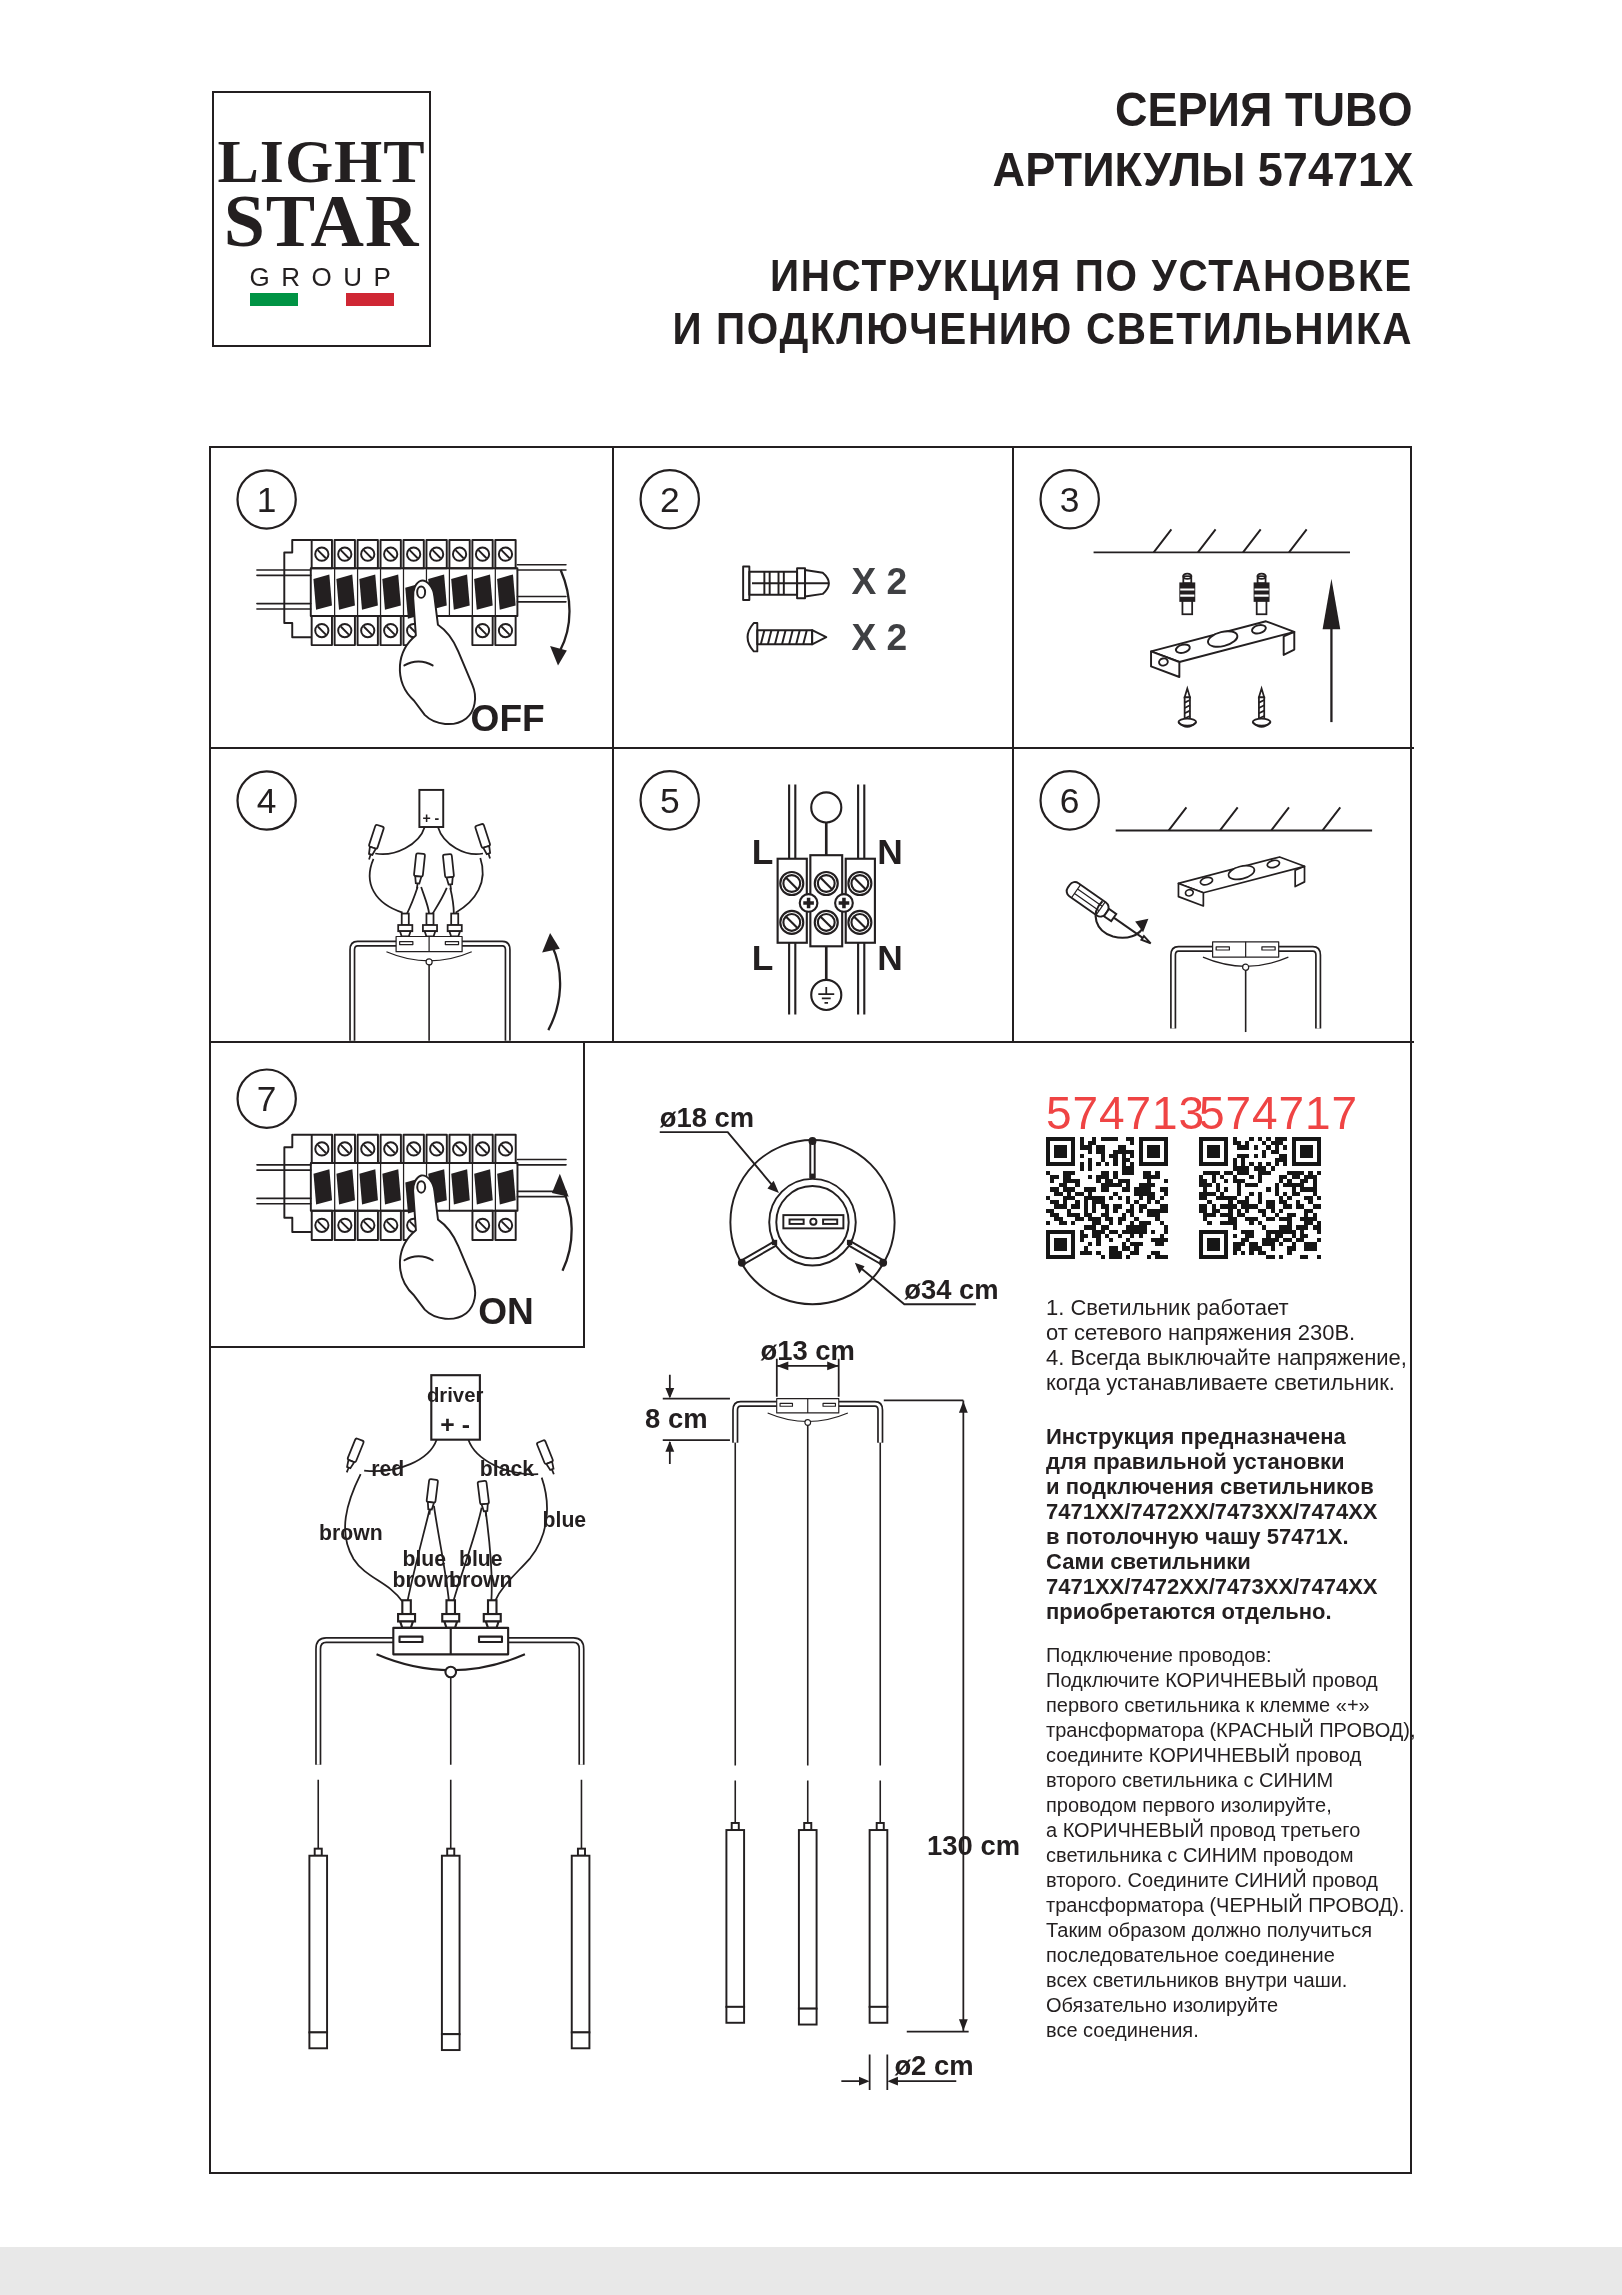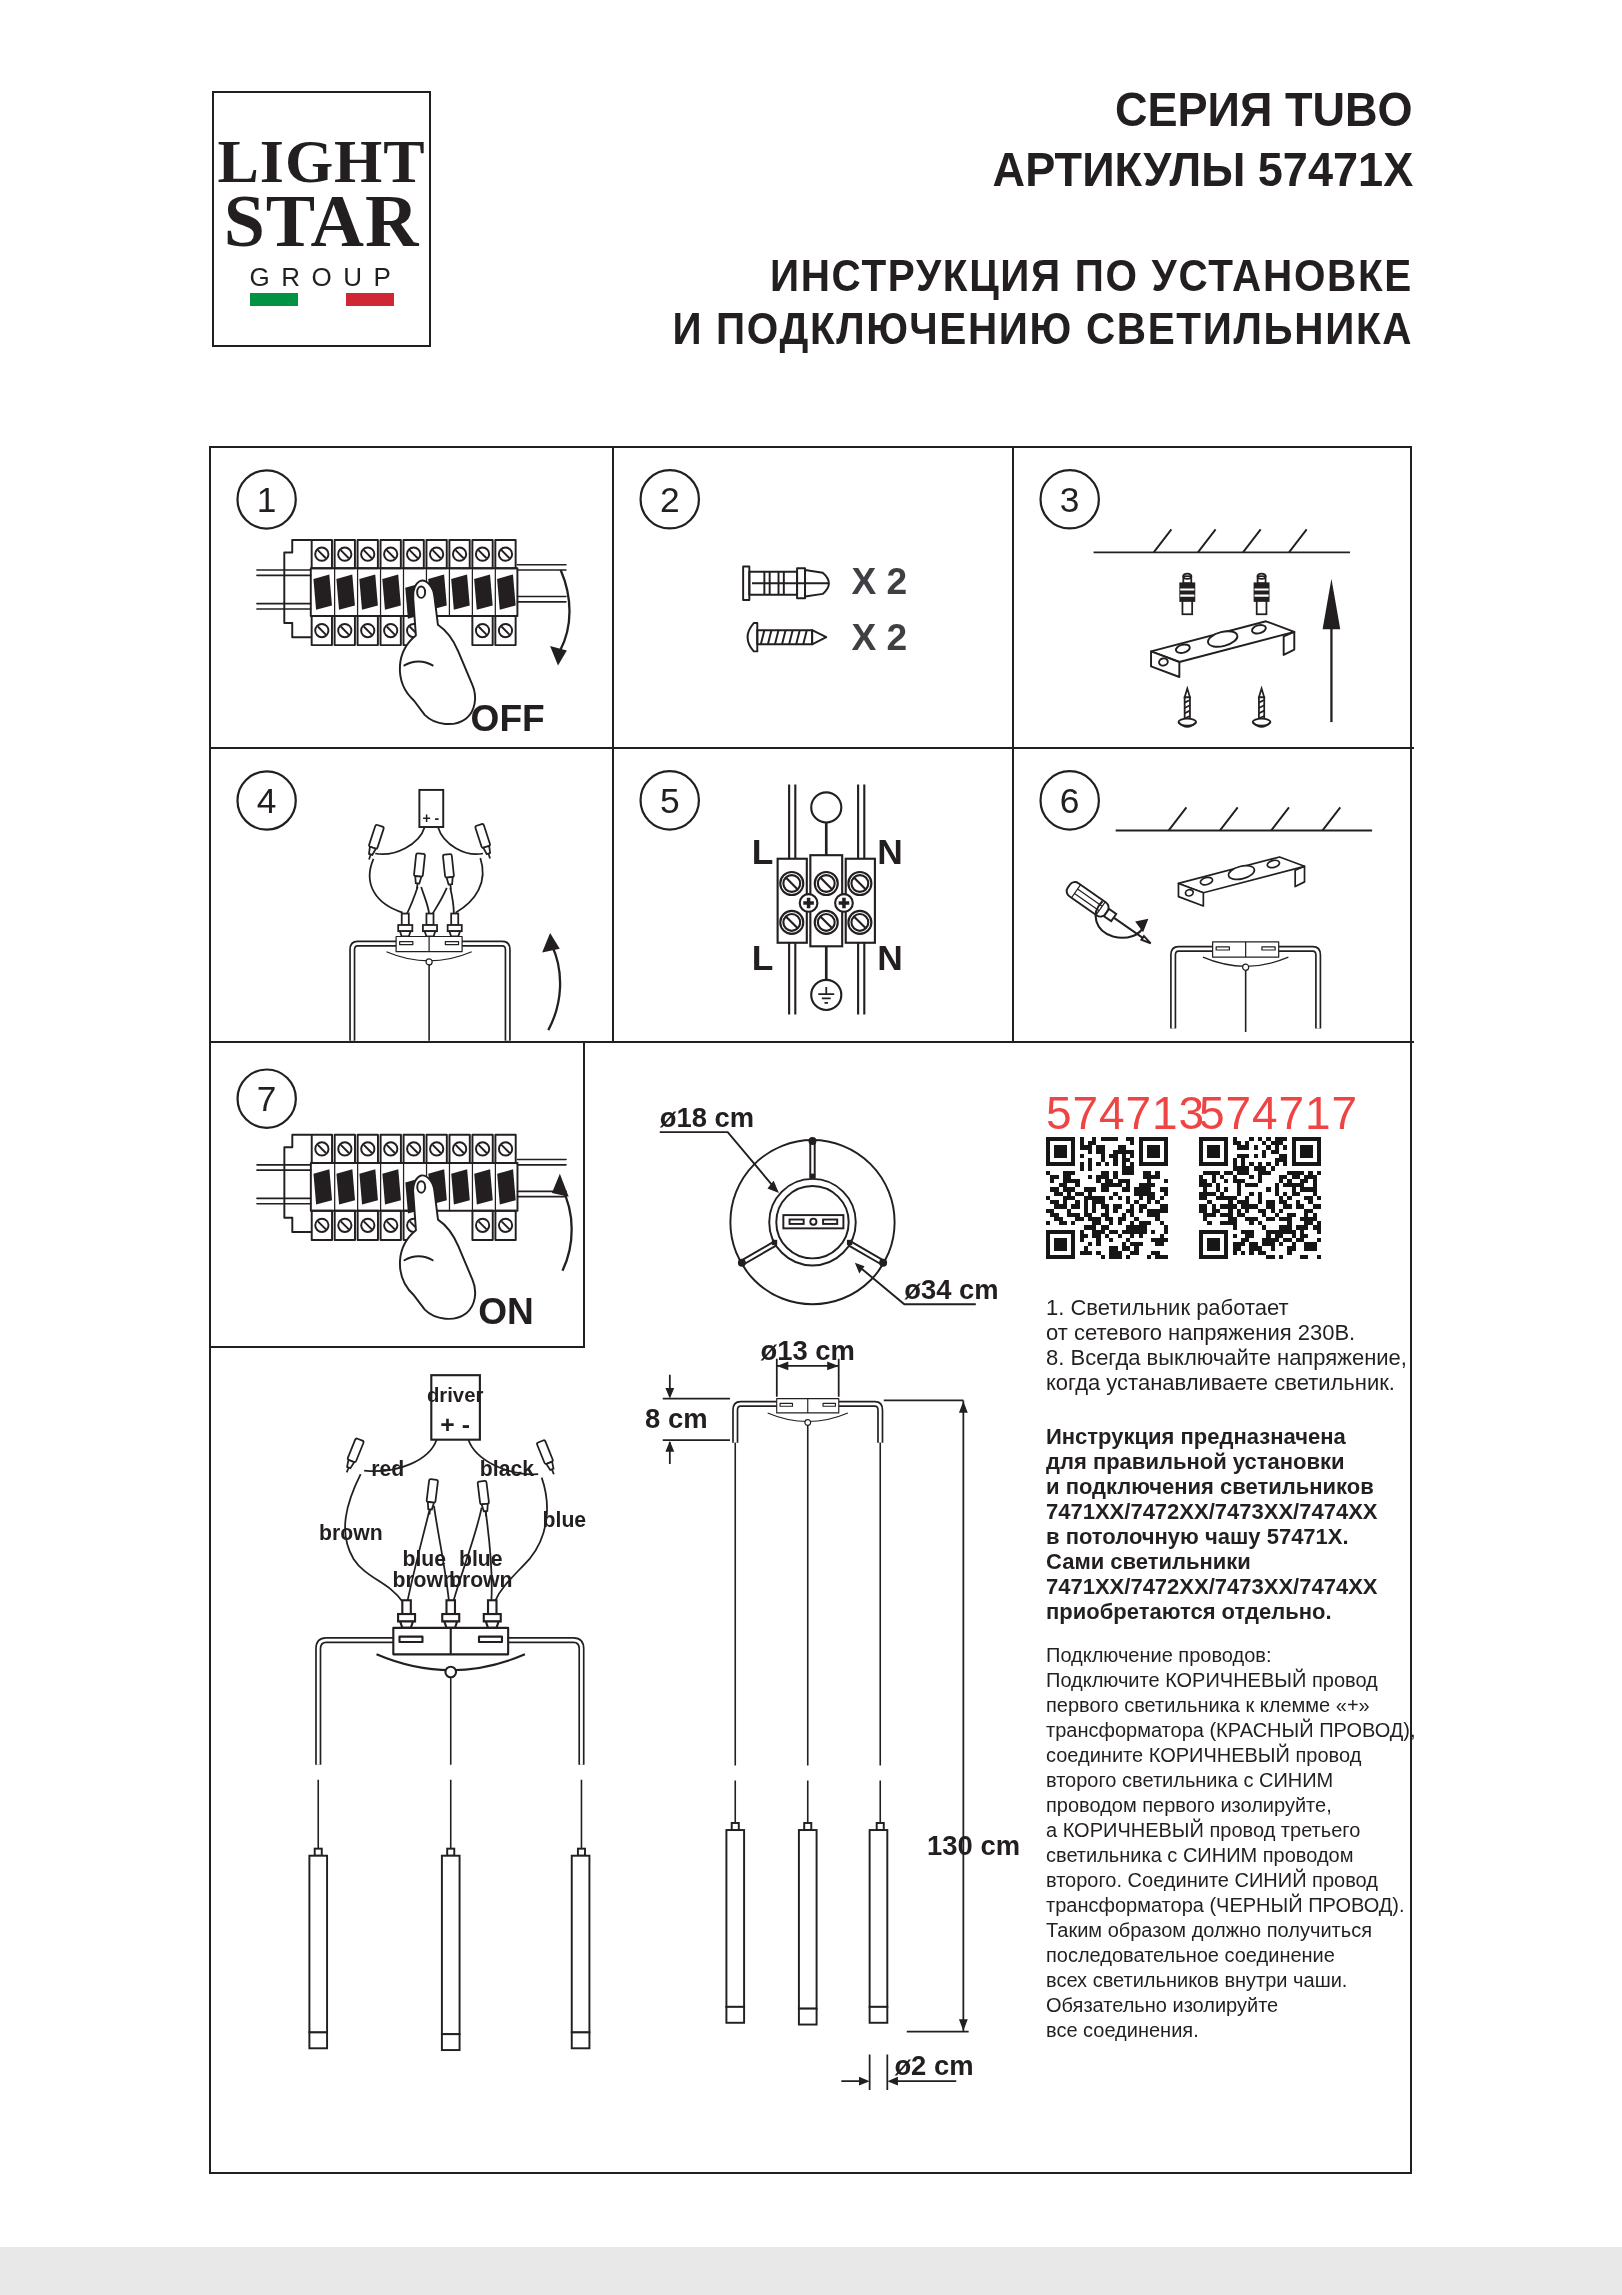--- a/index.html
+++ b/index.html
@@ -423,21 +423,21 @@
     <svg id="qr1" class="qr-svg" style="left:835px" viewBox="0 0 29 29" shape-rendering="crispEdges">
         <path d="M0 0h1v1h-1zM1 0h1v1h-1zM2 0h1v1h-1zM3 0h1v1h-1zM4 0h1v1h-1zM5 0h1v1h-1zM6 0h1v1h-1zM0 1h1v1h-1zM6 1h1v1h-1zM0 2h1v1h-1zM2 2h1v1h-1zM3 2h1v1h-1zM4 2h1v1h-1zM6 2h1v1h-1zM0 3h1v1h-1zM2 3h1v1h-1zM3 3h1v1h-1zM4 3h1v1h-1zM6 3h1v1h-1zM0 4h1v1h-1zM2 4h1v1h-1zM3 4h1v1h-1zM4 4h1v1h-1zM6 4h1v1h-1zM0 5h1v1h-1zM6 5h1v1h-1zM0 6h1v1h-1zM1 6h1v1h-1zM2 6h1v1h-1zM3 6h1v1h-1zM4 6h1v1h-1zM5 6h1v1h-1zM6 6h1v1h-1zM22 0h1v1h-1zM23 0h1v1h-1zM24 0h1v1h-1zM25 0h1v1h-1zM26 0h1v1h-1zM27 0h1v1h-1zM28 0h1v1h-1zM22 1h1v1h-1zM28 1h1v1h-1zM22 2h1v1h-1zM24 2h1v1h-1zM25 2h1v1h-1zM26 2h1v1h-1zM28 2h1v1h-1zM22 3h1v1h-1zM24 3h1v1h-1zM25 3h1v1h-1zM26 3h1v1h-1zM28 3h1v1h-1zM22 4h1v1h-1zM24 4h1v1h-1zM25 4h1v1h-1zM26 4h1v1h-1zM28 4h1v1h-1zM22 5h1v1h-1zM28 5h1v1h-1zM22 6h1v1h-1zM23 6h1v1h-1zM24 6h1v1h-1zM25 6h1v1h-1zM26 6h1v1h-1zM27 6h1v1h-1zM28 6h1v1h-1zM0 22h1v1h-1zM1 22h1v1h-1zM2 22h1v1h-1zM3 22h1v1h-1zM4 22h1v1h-1zM5 22h1v1h-1zM6 22h1v1h-1zM0 23h1v1h-1zM6 23h1v1h-1zM0 24h1v1h-1zM2 24h1v1h-1zM3 24h1v1h-1zM4 24h1v1h-1zM6 24h1v1h-1zM0 25h1v1h-1zM2 25h1v1h-1zM3 25h1v1h-1zM4 25h1v1h-1zM6 25h1v1h-1zM0 26h1v1h-1zM2 26h1v1h-1zM3 26h1v1h-1zM4 26h1v1h-1zM6 26h1v1h-1zM0 27h1v1h-1zM6 27h1v1h-1zM0 28h1v1h-1zM1 28h1v1h-1zM2 28h1v1h-1zM3 28h1v1h-1zM4 28h1v1h-1zM5 28h1v1h-1zM6 28h1v1h-1zM8 6h1v1h-1zM6 8h1v1h-1zM10 6h1v1h-1zM6 10h1v1h-1zM12 6h1v1h-1zM6 12h1v1h-1zM14 6h1v1h-1zM6 14h1v1h-1zM16 6h1v1h-1zM6 16h1v1h-1zM18 6h1v1h-1zM6 18h1v1h-1zM20 6h1v1h-1zM6 20h1v1h-1zM8 0h1v1h-1zM11 0h1v1h-1zM13 0h1v1h-1zM14 0h1v1h-1zM15 0h1v1h-1zM16 0h1v1h-1zM19 0h1v1h-1zM20 0h1v1h-1zM8 1h1v1h-1zM10 1h1v1h-1zM11 1h1v1h-1zM20 1h1v1h-1zM8 2h1v1h-1zM9 2h1v1h-1zM10 2h1v1h-1zM12 2h1v1h-1zM13 2h1v1h-1zM17 2h1v1h-1zM18 2h1v1h-1zM10 3h1v1h-1zM12 3h1v1h-1zM13 3h1v1h-1zM16 3h1v1h-1zM17 3h1v1h-1zM18 3h1v1h-1zM19 3h1v1h-1zM20 3h1v1h-1zM8 4h1v1h-1zM13 4h1v1h-1zM15 4h1v1h-1zM16 4h1v1h-1zM18 4h1v1h-1zM20 4h1v1h-1zM10 5h1v1h-1zM13 5h1v1h-1zM16 5h1v1h-1zM18 5h1v1h-1zM19 5h1v1h-1zM8 7h1v1h-1zM10 7h1v1h-1zM18 7h1v1h-1zM19 7h1v1h-1zM20 7h1v1h-1zM0 8h1v1h-1zM4 8h1v1h-1zM5 8h1v1h-1zM13 8h1v1h-1zM14 8h1v1h-1zM16 8h1v1h-1zM18 8h1v1h-1zM19 8h1v1h-1zM20 8h1v1h-1zM23 8h1v1h-1zM24 8h1v1h-1zM26 8h1v1h-1zM1 9h1v1h-1zM2 9h1v1h-1zM4 9h1v1h-1zM5 9h1v1h-1zM10 9h1v1h-1zM12 9h1v1h-1zM13 9h1v1h-1zM14 9h1v1h-1zM16 9h1v1h-1zM23 9h1v1h-1zM24 9h1v1h-1zM25 9h1v1h-1zM26 9h1v1h-1zM1 10h1v1h-1zM4 10h1v1h-1zM5 10h1v1h-1zM7 10h1v1h-1zM12 10h1v1h-1zM14 10h1v1h-1zM15 10h1v1h-1zM17 10h1v1h-1zM18 10h1v1h-1zM19 10h1v1h-1zM24 10h1v1h-1zM28 10h1v1h-1zM3 11h1v1h-1zM4 11h1v1h-1zM7 11h1v1h-1zM13 11h1v1h-1zM14 11h1v1h-1zM15 11h1v1h-1zM16 11h1v1h-1zM17 11h1v1h-1zM19 11h1v1h-1zM22 11h1v1h-1zM23 11h1v1h-1zM24 11h1v1h-1zM25 11h1v1h-1zM1 12h1v1h-1zM2 12h1v1h-1zM4 12h1v1h-1zM5 12h1v1h-1zM9 12h1v1h-1zM10 12h1v1h-1zM11 12h1v1h-1zM13 12h1v1h-1zM14 12h1v1h-1zM18 12h1v1h-1zM19 12h1v1h-1zM21 12h1v1h-1zM22 12h1v1h-1zM23 12h1v1h-1zM24 12h1v1h-1zM27 12h1v1h-1zM28 12h1v1h-1zM2 13h1v1h-1zM3 13h1v1h-1zM5 13h1v1h-1zM7 13h1v1h-1zM8 13h1v1h-1zM10 13h1v1h-1zM16 13h1v1h-1zM21 13h1v1h-1zM22 13h1v1h-1zM23 13h1v1h-1zM24 13h1v1h-1zM25 13h1v1h-1zM28 13h1v1h-1zM0 14h1v1h-1zM4 14h1v1h-1zM5 14h1v1h-1zM9 14h1v1h-1zM10 14h1v1h-1zM11 14h1v1h-1zM12 14h1v1h-1zM13 14h1v1h-1zM15 14h1v1h-1zM17 14h1v1h-1zM19 14h1v1h-1zM22 14h1v1h-1zM24 14h1v1h-1zM25 14h1v1h-1zM27 14h1v1h-1zM1 15h1v1h-1zM2 15h1v1h-1zM4 15h1v1h-1zM7 15h1v1h-1zM9 15h1v1h-1zM11 15h1v1h-1zM12 15h1v1h-1zM13 15h1v1h-1zM19 15h1v1h-1zM21 15h1v1h-1zM24 15h1v1h-1zM26 15h1v1h-1zM2 16h1v1h-1zM3 16h1v1h-1zM4 16h1v1h-1zM7 16h1v1h-1zM9 16h1v1h-1zM11 16h1v1h-1zM13 16h1v1h-1zM14 16h1v1h-1zM16 16h1v1h-1zM17 16h1v1h-1zM20 16h1v1h-1zM22 16h1v1h-1zM23 16h1v1h-1zM27 16h1v1h-1zM28 16h1v1h-1zM0 17h1v1h-1zM1 17h1v1h-1zM5 17h1v1h-1zM9 17h1v1h-1zM11 17h1v1h-1zM14 17h1v1h-1zM16 17h1v1h-1zM19 17h1v1h-1zM20 17h1v1h-1zM22 17h1v1h-1zM24 17h1v1h-1zM25 17h1v1h-1zM26 17h1v1h-1zM27 17h1v1h-1zM28 17h1v1h-1zM1 18h1v1h-1zM2 18h1v1h-1zM5 18h1v1h-1zM7 18h1v1h-1zM9 18h1v1h-1zM10 18h1v1h-1zM13 18h1v1h-1zM14 18h1v1h-1zM18 18h1v1h-1zM20 18h1v1h-1zM24 18h1v1h-1zM25 18h1v1h-1zM26 18h1v1h-1zM2 19h1v1h-1zM3 19h1v1h-1zM7 19h1v1h-1zM8 19h1v1h-1zM10 19h1v1h-1zM11 19h1v1h-1zM12 19h1v1h-1zM14 19h1v1h-1zM15 19h1v1h-1zM17 19h1v1h-1zM18 19h1v1h-1zM21 19h1v1h-1zM26 19h1v1h-1zM0 20h1v1h-1zM3 20h1v1h-1zM4 20h1v1h-1zM11 20h1v1h-1zM12 20h1v1h-1zM15 20h1v1h-1zM17 20h1v1h-1zM20 20h1v1h-1zM22 20h1v1h-1zM23 20h1v1h-1zM24 20h1v1h-1zM27 20h1v1h-1zM9 21h1v1h-1zM10 21h1v1h-1zM11 21h1v1h-1zM13 21h1v1h-1zM14 21h1v1h-1zM19 21h1v1h-1zM20 21h1v1h-1zM21 21h1v1h-1zM22 21h1v1h-1zM23 21h1v1h-1zM28 21h1v1h-1zM8 22h1v1h-1zM11 22h1v1h-1zM12 22h1v1h-1zM13 22h1v1h-1zM15 22h1v1h-1zM16 22h1v1h-1zM18 22h1v1h-1zM19 22h1v1h-1zM20 22h1v1h-1zM21 22h1v1h-1zM22 22h1v1h-1zM23 22h1v1h-1zM25 22h1v1h-1zM28 22h1v1h-1zM8 23h1v1h-1zM9 23h1v1h-1zM11 23h1v1h-1zM12 23h1v1h-1zM14 23h1v1h-1zM17 23h1v1h-1zM20 23h1v1h-1zM22 23h1v1h-1zM27 23h1v1h-1zM8 24h1v1h-1zM12 24h1v1h-1zM15 24h1v1h-1zM19 24h1v1h-1zM25 24h1v1h-1zM26 24h1v1h-1zM27 24h1v1h-1zM28 24h1v1h-1zM10 25h1v1h-1zM12 25h1v1h-1zM18 25h1v1h-1zM20 25h1v1h-1zM21 25h1v1h-1zM22 25h1v1h-1zM26 25h1v1h-1zM27 25h1v1h-1zM9 26h1v1h-1zM15 26h1v1h-1zM16 26h1v1h-1zM18 26h1v1h-1zM19 26h1v1h-1zM21 26h1v1h-1zM8 27h1v1h-1zM9 27h1v1h-1zM10 27h1v1h-1zM12 27h1v1h-1zM15 27h1v1h-1zM16 27h1v1h-1zM17 27h1v1h-1zM20 27h1v1h-1zM21 27h1v1h-1zM25 27h1v1h-1zM26 27h1v1h-1zM13 28h1v1h-1zM15 28h1v1h-1zM16 28h1v1h-1zM17 28h1v1h-1zM19 28h1v1h-1zM24 28h1v1h-1zM26 28h1v1h-1zM27 28h1v1h-1zM28 28h1v1h-1z" fill="#161616"></path>
       </svg>
     <svg id="qr2" class="qr-svg" style="left:988px" viewBox="0 0 29 29" shape-rendering="crispEdges">
         <path d="M0 0h1v1h-1zM1 0h1v1h-1zM2 0h1v1h-1zM3 0h1v1h-1zM4 0h1v1h-1zM5 0h1v1h-1zM6 0h1v1h-1zM0 1h1v1h-1zM6 1h1v1h-1zM0 2h1v1h-1zM2 2h1v1h-1zM3 2h1v1h-1zM4 2h1v1h-1zM6 2h1v1h-1zM0 3h1v1h-1zM2 3h1v1h-1zM3 3h1v1h-1zM4 3h1v1h-1zM6 3h1v1h-1zM0 4h1v1h-1zM2 4h1v1h-1zM3 4h1v1h-1zM4 4h1v1h-1zM6 4h1v1h-1zM0 5h1v1h-1zM6 5h1v1h-1zM0 6h1v1h-1zM1 6h1v1h-1zM2 6h1v1h-1zM3 6h1v1h-1zM4 6h1v1h-1zM5 6h1v1h-1zM6 6h1v1h-1zM22 0h1v1h-1zM23 0h1v1h-1zM24 0h1v1h-1zM25 0h1v1h-1zM26 0h1v1h-1zM27 0h1v1h-1zM28 0h1v1h-1zM22 1h1v1h-1zM28 1h1v1h-1zM22 2h1v1h-1zM24 2h1v1h-1zM25 2h1v1h-1zM26 2h1v1h-1zM28 2h1v1h-1zM22 3h1v1h-1zM24 3h1v1h-1zM25 3h1v1h-1zM26 3h1v1h-1zM28 3h1v1h-1zM22 4h1v1h-1zM24 4h1v1h-1zM25 4h1v1h-1zM26 4h1v1h-1zM28 4h1v1h-1zM22 5h1v1h-1zM28 5h1v1h-1zM22 6h1v1h-1zM23 6h1v1h-1zM24 6h1v1h-1zM25 6h1v1h-1zM26 6h1v1h-1zM27 6h1v1h-1zM28 6h1v1h-1zM0 22h1v1h-1zM1 22h1v1h-1zM2 22h1v1h-1zM3 22h1v1h-1zM4 22h1v1h-1zM5 22h1v1h-1zM6 22h1v1h-1zM0 23h1v1h-1zM6 23h1v1h-1zM0 24h1v1h-1zM2 24h1v1h-1zM3 24h1v1h-1zM4 24h1v1h-1zM6 24h1v1h-1zM0 25h1v1h-1zM2 25h1v1h-1zM3 25h1v1h-1zM4 25h1v1h-1zM6 25h1v1h-1zM0 26h1v1h-1zM2 26h1v1h-1zM3 26h1v1h-1zM4 26h1v1h-1zM6 26h1v1h-1zM0 27h1v1h-1zM6 27h1v1h-1zM0 28h1v1h-1zM1 28h1v1h-1zM2 28h1v1h-1zM3 28h1v1h-1zM4 28h1v1h-1zM5 28h1v1h-1zM6 28h1v1h-1zM8 6h1v1h-1zM6 8h1v1h-1zM10 6h1v1h-1zM6 10h1v1h-1zM12 6h1v1h-1zM6 12h1v1h-1zM14 6h1v1h-1zM6 14h1v1h-1zM16 6h1v1h-1zM6 16h1v1h-1zM18 6h1v1h-1zM6 18h1v1h-1zM20 6h1v1h-1zM6 20h1v1h-1zM8 0h1v1h-1zM12 0h1v1h-1zM14 0h1v1h-1zM16 0h1v1h-1zM18 0h1v1h-1zM19 0h1v1h-1zM20 0h1v1h-1zM8 1h1v1h-1zM9 1h1v1h-1zM11 1h1v1h-1zM15 1h1v1h-1zM17 1h1v1h-1zM18 1h1v1h-1zM19 1h1v1h-1zM9 2h1v1h-1zM10 2h1v1h-1zM11 2h1v1h-1zM13 2h1v1h-1zM16 2h1v1h-1zM18 2h1v1h-1zM20 2h1v1h-1zM15 3h1v1h-1zM17 3h1v1h-1zM18 3h1v1h-1zM9 4h1v1h-1zM10 4h1v1h-1zM11 4h1v1h-1zM13 4h1v1h-1zM15 4h1v1h-1zM19 4h1v1h-1zM20 4h1v1h-1zM8 5h1v1h-1zM10 5h1v1h-1zM18 5h1v1h-1zM19 5h1v1h-1zM20 5h1v1h-1zM8 7h1v1h-1zM9 7h1v1h-1zM10 7h1v1h-1zM11 7h1v1h-1zM13 7h1v1h-1zM14 7h1v1h-1zM15 7h1v1h-1zM17 7h1v1h-1zM1 8h1v1h-1zM2 8h1v1h-1zM3 8h1v1h-1zM4 8h1v1h-1zM7 8h1v1h-1zM9 8h1v1h-1zM10 8h1v1h-1zM11 8h1v1h-1zM14 8h1v1h-1zM15 8h1v1h-1zM16 8h1v1h-1zM21 8h1v1h-1zM22 8h1v1h-1zM23 8h1v1h-1zM24 8h1v1h-1zM26 8h1v1h-1zM28 8h1v1h-1zM0 9h1v1h-1zM3 9h1v1h-1zM5 9h1v1h-1zM8 9h1v1h-1zM12 9h1v1h-1zM14 9h1v1h-1zM19 9h1v1h-1zM20 9h1v1h-1zM22 9h1v1h-1zM23 9h1v1h-1zM25 9h1v1h-1zM26 9h1v1h-1zM27 9h1v1h-1zM0 10h1v1h-1zM1 10h1v1h-1zM3 10h1v1h-1zM8 10h1v1h-1zM9 10h1v1h-1zM10 10h1v1h-1zM14 10h1v1h-1zM19 10h1v1h-1zM21 10h1v1h-1zM24 10h1v1h-1zM25 10h1v1h-1zM27 10h1v1h-1zM0 11h1v1h-1zM1 11h1v1h-1zM2 11h1v1h-1zM4 11h1v1h-1zM9 11h1v1h-1zM11 11h1v1h-1zM12 11h1v1h-1zM13 11h1v1h-1zM18 11h1v1h-1zM20 11h1v1h-1zM21 11h1v1h-1zM22 11h1v1h-1zM23 11h1v1h-1zM24 11h1v1h-1zM27 11h1v1h-1zM1 12h1v1h-1zM4 12h1v1h-1zM9 12h1v1h-1zM16 12h1v1h-1zM18 12h1v1h-1zM22 12h1v1h-1zM24 12h1v1h-1zM25 12h1v1h-1zM26 12h1v1h-1zM27 12h1v1h-1zM0 13h1v1h-1zM1 13h1v1h-1zM2 13h1v1h-1zM3 13h1v1h-1zM5 13h1v1h-1zM9 13h1v1h-1zM12 13h1v1h-1zM14 13h1v1h-1zM18 13h1v1h-1zM20 13h1v1h-1zM22 13h1v1h-1zM23 13h1v1h-1zM27 13h1v1h-1zM0 14h1v1h-1zM1 14h1v1h-1zM4 14h1v1h-1zM5 14h1v1h-1zM7 14h1v1h-1zM8 14h1v1h-1zM11 14h1v1h-1zM14 14h1v1h-1zM19 14h1v1h-1zM21 14h1v1h-1zM25 14h1v1h-1zM26 14h1v1h-1zM28 14h1v1h-1zM2 15h1v1h-1zM7 15h1v1h-1zM9 15h1v1h-1zM10 15h1v1h-1zM11 15h1v1h-1zM14 15h1v1h-1zM16 15h1v1h-1zM17 15h1v1h-1zM19 15h1v1h-1zM20 15h1v1h-1zM23 15h1v1h-1zM26 15h1v1h-1zM0 16h1v1h-1zM1 16h1v1h-1zM3 16h1v1h-1zM5 16h1v1h-1zM7 16h1v1h-1zM8 16h1v1h-1zM10 16h1v1h-1zM11 16h1v1h-1zM12 16h1v1h-1zM13 16h1v1h-1zM16 16h1v1h-1zM17 16h1v1h-1zM20 16h1v1h-1zM21 16h1v1h-1zM23 16h1v1h-1zM24 16h1v1h-1zM27 16h1v1h-1zM28 16h1v1h-1zM0 17h1v1h-1zM1 17h1v1h-1zM3 17h1v1h-1zM4 17h1v1h-1zM7 17h1v1h-1zM9 17h1v1h-1zM11 17h1v1h-1zM14 17h1v1h-1zM15 17h1v1h-1zM17 17h1v1h-1zM19 17h1v1h-1zM25 17h1v1h-1zM26 17h1v1h-1zM1 18h1v1h-1zM2 18h1v1h-1zM3 18h1v1h-1zM5 18h1v1h-1zM7 18h1v1h-1zM9 18h1v1h-1zM10 18h1v1h-1zM15 18h1v1h-1zM18 18h1v1h-1zM21 18h1v1h-1zM22 18h1v1h-1zM25 18h1v1h-1zM27 18h1v1h-1zM1 19h1v1h-1zM7 19h1v1h-1zM8 19h1v1h-1zM11 19h1v1h-1zM12 19h1v1h-1zM13 19h1v1h-1zM16 19h1v1h-1zM17 19h1v1h-1zM19 19h1v1h-1zM20 19h1v1h-1zM21 19h1v1h-1zM24 19h1v1h-1zM25 19h1v1h-1zM26 19h1v1h-1zM27 19h1v1h-1zM2 20h1v1h-1zM5 20h1v1h-1zM7 20h1v1h-1zM8 20h1v1h-1zM12 20h1v1h-1zM14 20h1v1h-1zM21 20h1v1h-1zM25 20h1v1h-1zM26 20h1v1h-1zM28 20h1v1h-1zM8 21h1v1h-1zM15 21h1v1h-1zM19 21h1v1h-1zM20 21h1v1h-1zM21 21h1v1h-1zM23 21h1v1h-1zM24 21h1v1h-1zM25 21h1v1h-1zM27 21h1v1h-1zM28 21h1v1h-1zM10 22h1v1h-1zM11 22h1v1h-1zM12 22h1v1h-1zM16 22h1v1h-1zM17 22h1v1h-1zM18 22h1v1h-1zM19 22h1v1h-1zM20 22h1v1h-1zM21 22h1v1h-1zM22 22h1v1h-1zM24 22h1v1h-1zM28 22h1v1h-1zM8 23h1v1h-1zM11 23h1v1h-1zM12 23h1v1h-1zM16 23h1v1h-1zM18 23h1v1h-1zM19 23h1v1h-1zM22 23h1v1h-1zM24 23h1v1h-1zM25 23h1v1h-1zM10 24h1v1h-1zM11 24h1v1h-1zM15 24h1v1h-1zM16 24h1v1h-1zM17 24h1v1h-1zM18 24h1v1h-1zM20 24h1v1h-1zM21 24h1v1h-1zM23 24h1v1h-1zM24 24h1v1h-1zM28 24h1v1h-1zM8 25h1v1h-1zM9 25h1v1h-1zM10 25h1v1h-1zM12 25h1v1h-1zM13 25h1v1h-1zM15 25h1v1h-1zM16 25h1v1h-1zM17 25h1v1h-1zM19 25h1v1h-1zM22 25h1v1h-1zM25 25h1v1h-1zM26 25h1v1h-1zM27 25h1v1h-1zM8 26h1v1h-1zM9 26h1v1h-1zM12 26h1v1h-1zM13 26h1v1h-1zM14 26h1v1h-1zM17 26h1v1h-1zM21 26h1v1h-1zM22 26h1v1h-1zM25 26h1v1h-1zM26 26h1v1h-1zM27 26h1v1h-1zM8 27h1v1h-1zM10 27h1v1h-1zM12 27h1v1h-1zM14 27h1v1h-1zM15 27h1v1h-1zM21 27h1v1h-1zM16 28h1v1h-1zM17 28h1v1h-1zM19 28h1v1h-1zM24 28h1v1h-1zM25 28h1v1h-1zM28 28h1v1h-1z" fill="#161616"></path>
       </svg>
 
     <div class="col notes">
       <div>1. Светильник работает</div>
       <div>от сетевого напряжения 230В.</div>
-      <div>8. Всегда выключайте напряжение,</div>
+      <div>4. Всегда выключайте напряжение,</div>
       <div>когда устанавливаете светильник.</div>
     </div>
 
     <div class="col intro">
       <div>Инструкция предназначена</div>
       <div>для правильной установки</div>
       <div>и подключения светильников</div>
       <div>7471XX/7472XX/7473XX/7474XX</div>
       <div>в потолочную чашу 57471X.</div>
       <div>Сами светильники</div>

